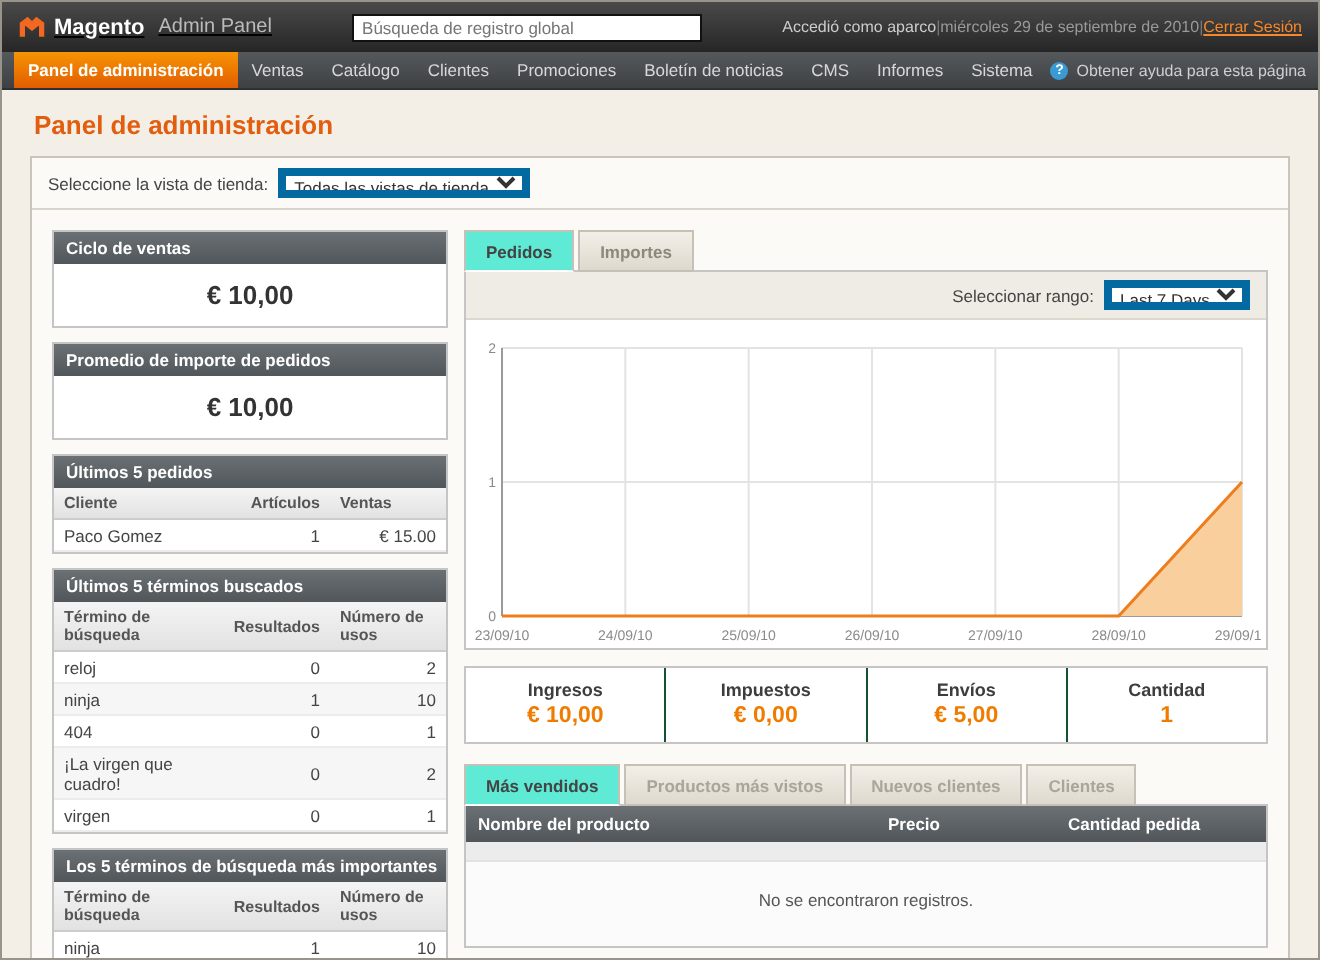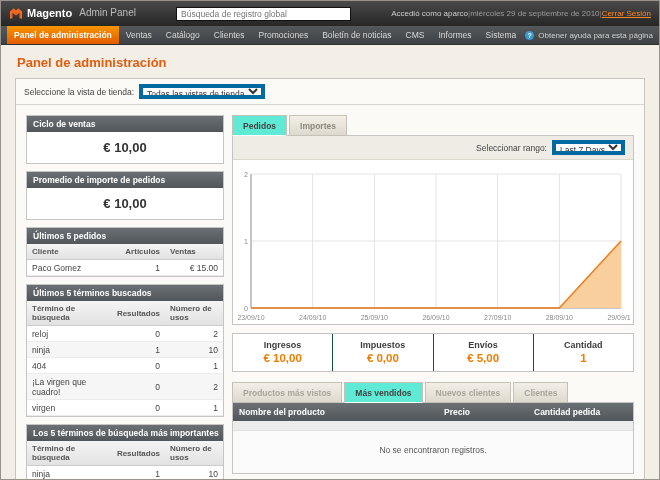--- a/index.html
+++ b/index.html
@@ -2,21 +2,21 @@
 <html><head>
 <meta charset="utf-8">
 <style>
   * { margin:0; padding:0; box-sizing:border-box; }
   html,body { width:660px; height:480px; overflow:hidden; }
   body { font-family:"Liberation Sans","DejaVu Sans",sans-serif; background:#e7e3da; }
   .window { width:660px; height:480px; border:1px solid #98948c; background:#f3efe7; overflow:hidden; display:flex; flex-direction:column; }
 
   
   .topbar { flex:0 0 25px; height:25px; background:linear-gradient(#4a4a4a,#262626); display:flex; align-items:center; padding:0 8px; }
-  .logo { display:flex; align-items:flex-start; gap:4px; }
+  .logo { display:flex; align-items:center; gap:4px;text-decoration:underline; }
   .logo svg { display:block; }
   .brand { color:#fff; font-weight:bold; font-size:11px; }
   .brand-suffix { color:#bbb; font-size:10px; margin-left:3px; font-weight:normal; }
   .search-wrap { flex:1; display:flex; justify-content:center; }
   .search-input { width:175px; height:14px; font-size:8.5px; color:#777; background:#fff; border:1px solid #111; padding:0 4px; font-family:inherit; }
   .top-right { display:flex; align-items:center; gap:0; font-size:8px; white-space:nowrap; }
   .logged { color:#ccc; }
   .sep { color:#777; }
   .date { color:#999; }
   .logout { color:#f6882a; text-decoration:underline; cursor:pointer; }
@@ -302,23 +302,23 @@
               </div>
 
               <div class="total-cell">
                 <div class="total-label">Cantidad</div>
                 <div class="total-value">1</div>
               </div>
             </div>
 
           <ul class="tabs grid-tabs">
 
+              <li class="tab active">Más vendidos</li>
+
               <li class="tab disabled">Productos más vistos</li>
-
-              <li class="tab active">Más vendidos</li>
 
               <li class="tab disabled">Nuevos clientes</li>
 
               <li class="tab disabled">Clientes</li>
             </ul>
 
           <div class="grid-box">
             <table class="grid">
                 <thead>
                   <tr>

